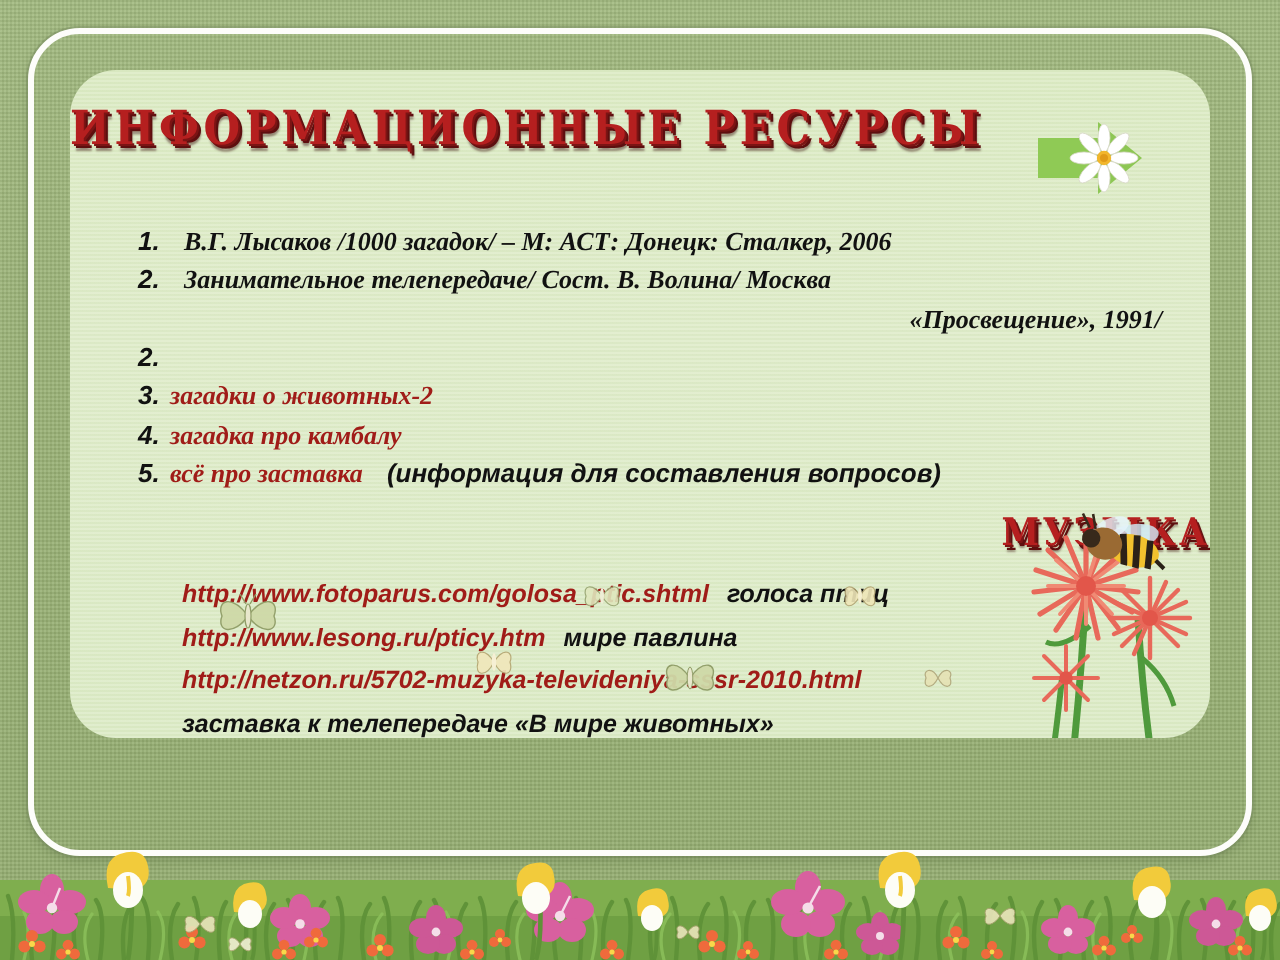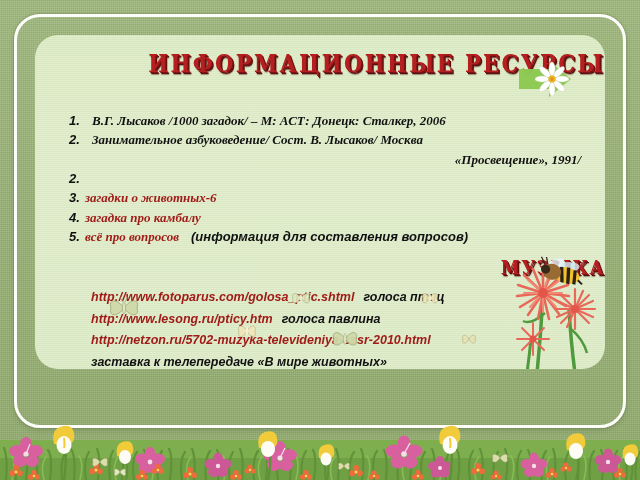--- a/index.html
+++ b/index.html
@@ -32,21 +32,21 @@
   #panel{
     position:absolute;left:18px;top:18px;right:18px;bottom:56px;
     border-radius:23px;
     background:
       repeating-linear-gradient(0deg, rgba(255,255,255,.12) 0 1px, rgba(150,175,115,.05) 1px 2px),
       linear-gradient(180deg,#dcebc4 0%,#dfecca 40%,#dcebc6 100%);
     overflow:hidden;
   }
 
   
-  .title-wrap{position:absolute;left:0;right:0;top:16px;text-align:right;}
+  .title-wrap{position:absolute;left:0;right:0;top:16px;text-align:left;}
   .main-title{
     display:inline-block;
     font-family:"DejaVu Serif",serif;
     font-weight:700;
     font-size:21px;
     letter-spacing:2.4px;
     color:#b51f1f;
     text-shadow:
        1px 1px 0 #7b1414,
        2px 2px 0 #5d0f0f,
@@ -136,61 +136,61 @@
 
       <div class="reslist">
 
         <div class="row">
           <span class="num n-wide">1.</span>
           <span class="txt blk">В.Г. Лысаков /1000 загадок/ – М: АСТ: Донецк: Сталкер, 2006</span>
         </div>
 
         <div class="row">
           <span class="num n-wide">2.</span>
-          <span class="txt blk">Занимательное азбуковедение/ Сост. В. Лысаков/ Москва</span>
+          <span class="txt blk">Занимательное телепередаче/ Сост. В. Волина/ Москва</span>
         </div>
 
         <div class="row cont">
           <span class="txt blk">«Просвещение», 1991/</span>
         </div>
 
         <div class="row">
           <span class="num n-narrow">2.</span>
         </div>
 
         <div class="row">
           <span class="num n-narrow">3.</span>
-          <span class="txt red">загадки о животных-6</span>
+          <span class="txt red">загадки о животных-2</span>
         </div>
 
         <div class="row">
           <span class="num n-narrow">4.</span>
           <span class="txt red">загадка про камбалу</span>
         </div>
 
         <div class="row">
           <span class="num n-narrow">5.</span>
-          <span class="txt red">всё про вопросов</span>
+          <span class="txt red">всё про заставка</span>
           <span class="note">(информация для составления вопросов)</span>
         </div>
 
       </div>
 
       <div class="music-title-wrap">
         <span class="music-title">МУЗЫКА</span>
       </div>
 
       <div class="links">
 
         <div class="lrow">
           <span class="url">http://www.fotoparus.com/golosa_ptic.shtml</span><span class="desc">голоса птиц</span>
         </div>
 
         <div class="lrow">
-          <span class="url">http://www.lesong.ru/pticy.htm</span><span class="desc">голоса павлина</span>
+          <span class="url">http://www.lesong.ru/pticy.htm</span><span class="desc">мире павлина</span>
         </div>
 
         <div class="lrow">
           <span class="url">http://netzon.ru/5702-muzyka-televideniya-sssr-2010.html</span>
         </div>
 
         <div class="lrow">
           <span class="plain">заставка к телепередаче «В мире животных»</span>
         </div>
 

